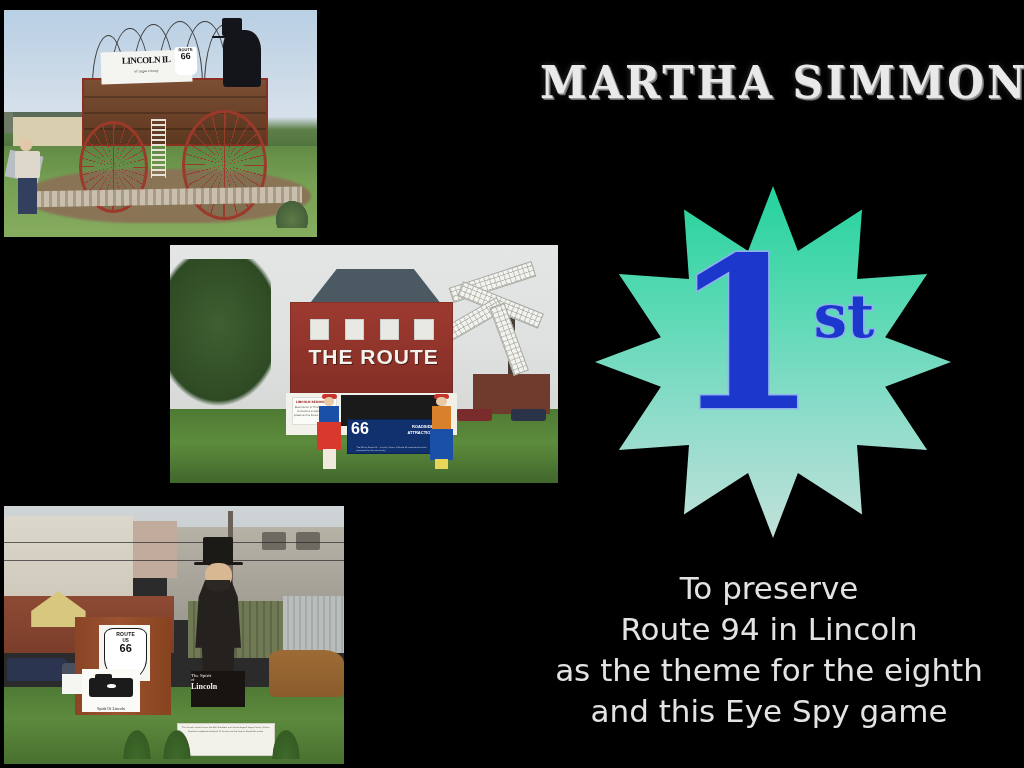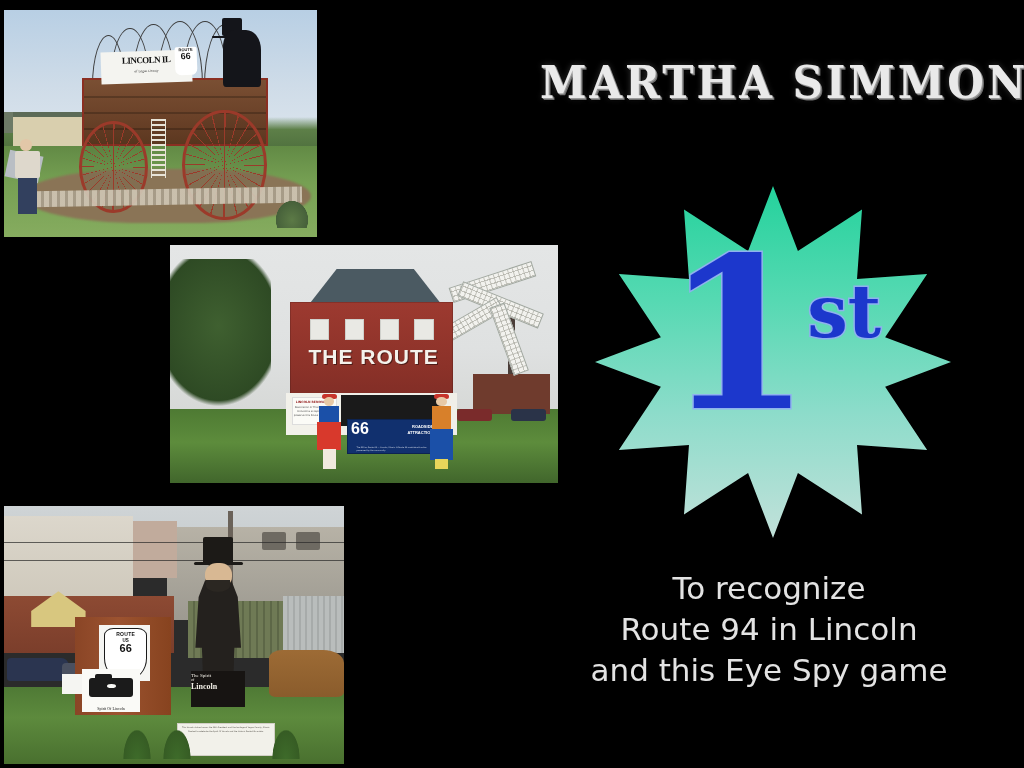--- a/index.html
+++ b/index.html
@@ -410,21 +410,21 @@
     font-family: "DejaVu Serif", "Liberation Serif", serif;
     font-weight: bold;
     font-size: 210px;
     line-height: 1;
     color: #1c37cc;
     -webkit-text-stroke: 3px #8fb2ee;
     paint-order: stroke fill;
     letter-spacing: -4px;
   }
   #badge-text .sup {
-    font-size: 72px;
+    font-size: 59px;
     vertical-align: super;
     letter-spacing: 0;
   }
 
   #caption {
     position: absolute;
     left: 514px; top: 568px; width: 510px;
     text-align: center;
     color: #e3e3e3;
     font-family: "DejaVu Sans", "Liberation Sans", sans-serif;
@@ -611,18 +611,19 @@
   </div>
 
   <div id="title">MARTHA SIMMONS</div>
 
   <div id="badge-wrap">
     <div id="badge-star"></div>
     <div id="badge-text"><span>1</span><span class="sup">st</span></div>
   </div>
 
   <div id="caption">
-    <div>To recognize</div>
+    <div>To preserve</div>
     <div>Route 94 in Lincoln</div>
+    <div>as the theme for the eighth</div>
     <div>and this Eye Spy game</div>
   </div>
 
 </div>
 
 </body></html>

